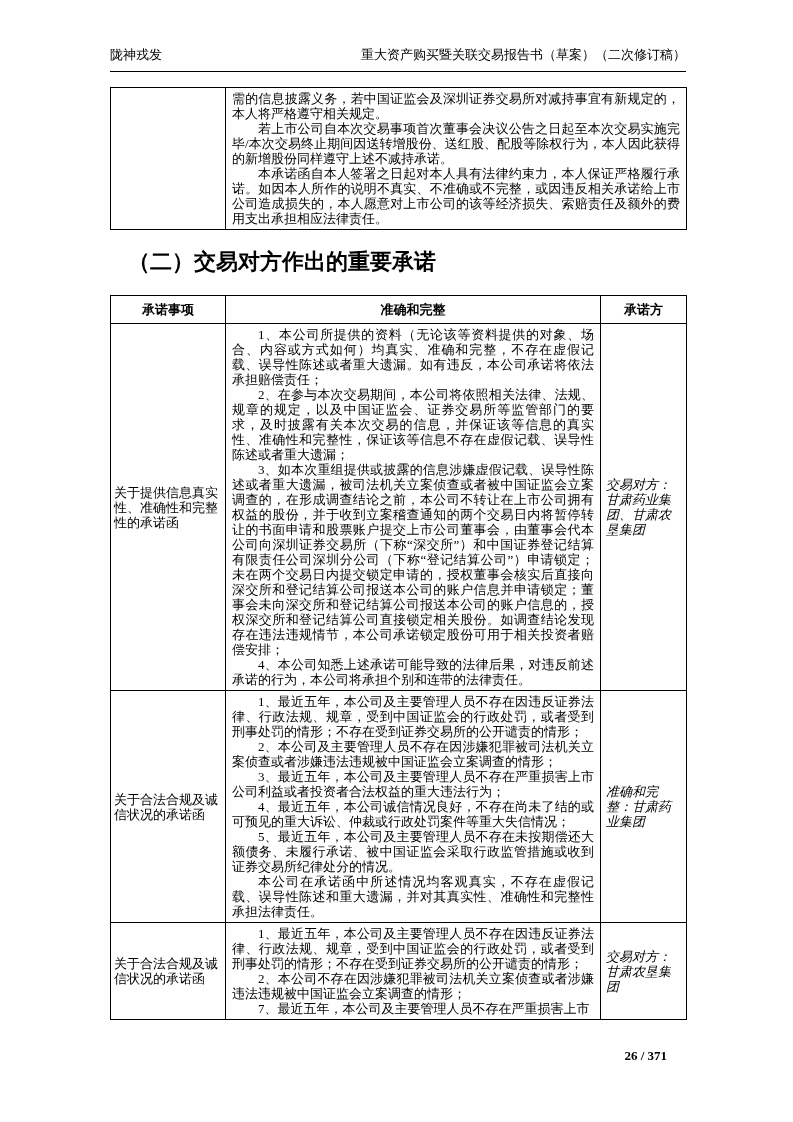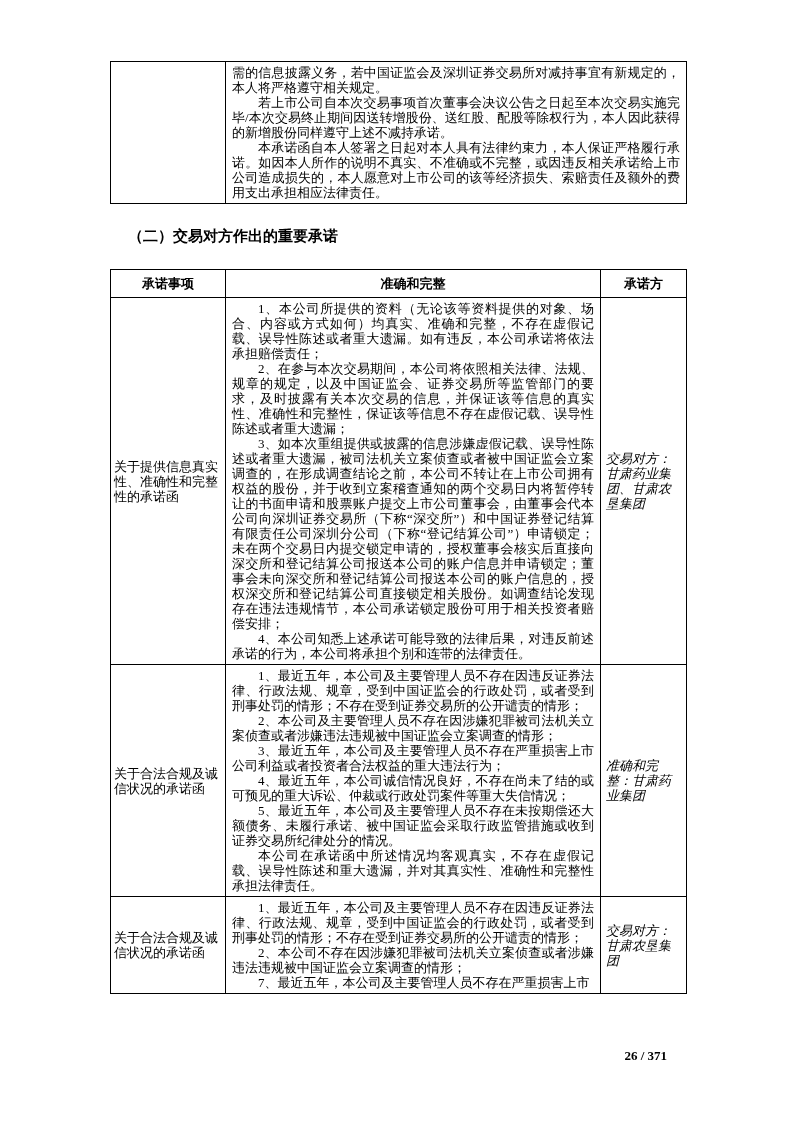--- a/index.html
+++ b/index.html
@@ -28,35 +28,39 @@
 
   .content-cell { text-align: justify; padding: 3px 6px; }
   .content-cell p { margin: 0; text-indent: 2em; }
   .cont-cell p:first-child { text-indent: 0; }
 
   .item-cell { padding: 3px 3px; }
   .party-cell { text-align: left; padding: 3px 5px; font-style: italic; }
 
   .section-heading {
     font-family: "Liberation Sans", "DejaVu Sans", sans-serif;
-    font-size: 15px; font-weight: bold;
+    font-size: 22px; font-weight: bold;
     margin: 19px 0 20px 18px; line-height: 26px;
   }
 
   .pagenum {
     position: absolute; top: 1048px; right: 126px;
     font-size: 13px; font-weight: bold;
     font-family: "Liberation Serif", "DejaVu Serif", serif;
   }
 </style>
 </head>
 <body>
 
 <div class="page">
 
+  <div class="header">
+    <span>陇神戎发</span>
+    <span>重大资产购买暨关联交易报告书（草案）（二次修订稿）</span>
+  </div>
 
   <table class="cont-table">
     <colgroup>
         <col style="width:115px">
         <col style="width:461px">
       </colgroup>
     <tbody>
         <tr>
       <td class="item-cell"></td>
       <td class="content-cell cont-cell">

